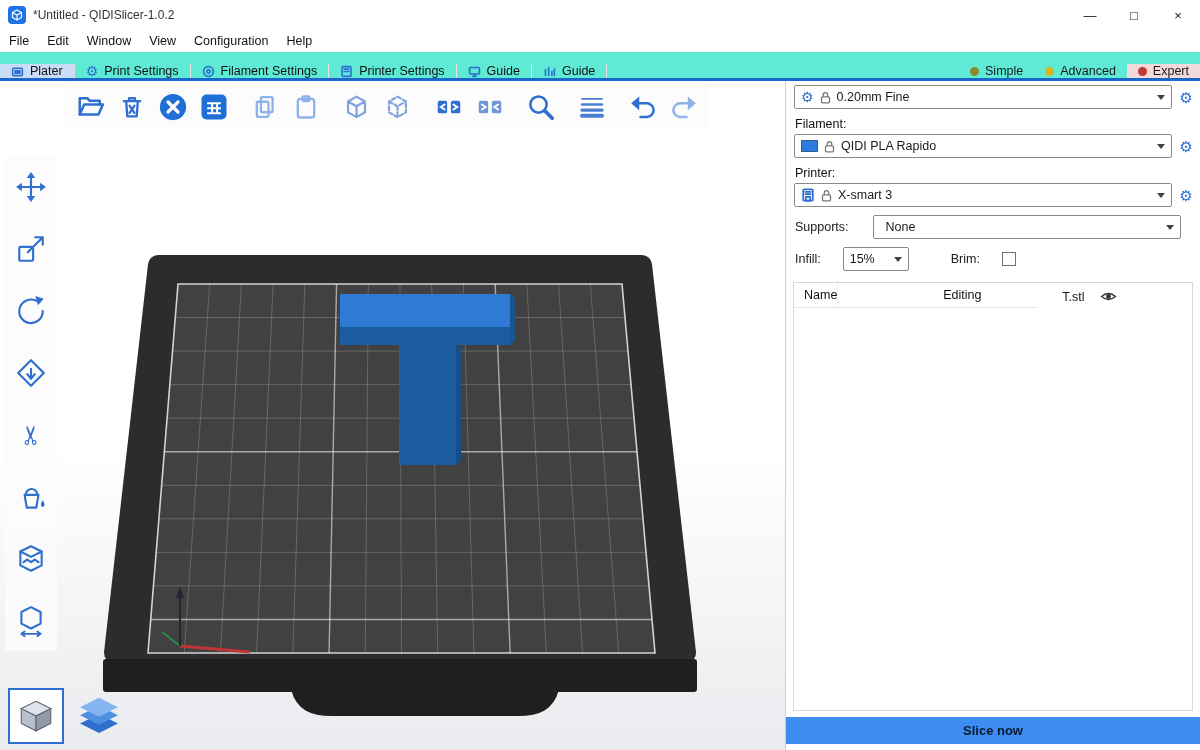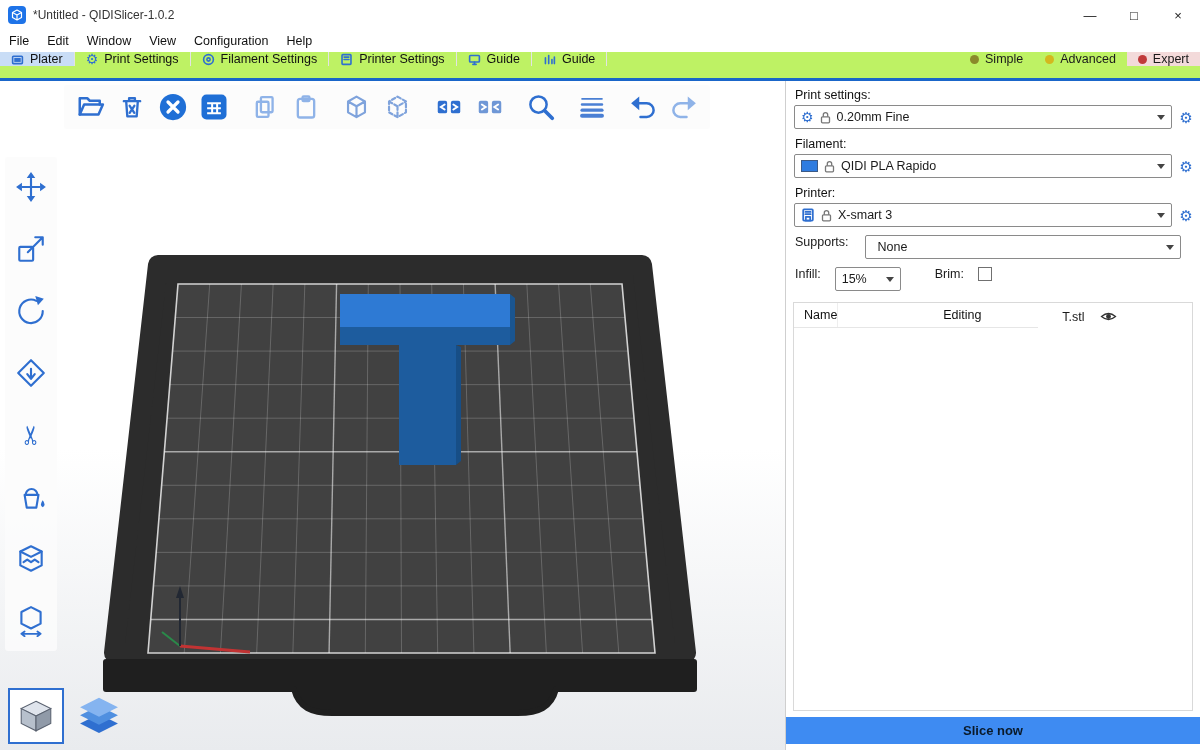--- a/index.html
+++ b/index.html
@@ -7,21 +7,21 @@
   
   .titlebar{height:30px;display:flex;align-items:center;background:#fff;padding-left:8px}
   .appicon{width:18px;height:18px;border-radius:4px;background:#1e73e8;display:flex;align-items:center;justify-content:center;margin-right:7px;flex:0 0 auto}
   .title-text{font-size:12px;color:#333}
   .wincontrols{margin-left:auto;display:flex;height:30px}
   .winbtn{width:44px;height:30px;display:flex;align-items:center;justify-content:center;font-size:13px;color:#222}
   
   .menubar{height:22px;display:flex;align-items:center;background:#fff}
   .menuitem{font-size:12.5px;padding:2px 9px;color:#111}
   
-  .tabbar{height:26px;display:flex;align-items:flex-start;background:#bef264}
+  .tabbar{height:26px;display:flex;align-items:flex-end;background:#5eead4}
   .tab{display:flex;align-items:center;gap:6px;padding:0 11px;font-size:12.5px;border-right:1px solid #e3e3e3;color:#111}
   .tab.selected{background:#c9ddf6}
   .modes{margin-left:auto;display:flex;align-items:stretch}
   .mode{display:flex;align-items:center;gap:6px;padding:0 11px;font-size:12.5px}
   .mode.selected{background:#f3dada}
   .dot{width:9px;height:9px;border-radius:50%;display:inline-block}
   .accentline{height:3px;background:#1a66c9}
   
   .main{display:flex;height:669px}
   .viewport{position:relative;width:785px;height:669px;background:linear-gradient(#ffffff 55%,#e9ebee);overflow:hidden}
@@ -44,21 +44,21 @@
   
   .sidebar{width:415px;height:669px;border-left:1px solid #cfcfcf;background:#fff;display:flex;flex-direction:column;padding-top:4px}
   .sb-label{font-size:12.5px;margin:3px 0 3px 9px;color:#111}
   .combo-row{display:flex;align-items:center;gap:5px;margin:0 5px 5px 8px}
   .combo{flex:1;height:24px;border:1px solid #8a8a8a;border-radius:2px;background:#fff;display:flex;align-items:center;gap:6px;padding:0 6px;font-size:12.5px;min-width:0}
   .combo .val{white-space:nowrap;overflow:hidden;flex:1}
   .chev{width:0;height:0;border-left:4px solid transparent;border-right:4px solid transparent;border-top:5px solid #444;margin-left:auto;flex:0 0 auto}
   .gearbtn{width:18px;font-size:15px;color:#2f6fd0;text-align:center;line-height:1}
   .combo-gear{font-size:14px;color:#2f6fd0;line-height:1}
   .swatch{width:17px;height:12px;border:1px solid #3c5a86;flex:0 0 auto}
-  .inline-row{display:flex;margin:3px 5px 5px 9px;font-size:12.5px;gap:14px}
+  .inline-row{display:flex;align-items:center;margin:3px 5px 5px 9px;font-size:12.5px;gap:22px}
   .combo.small{flex:0 0 66px}
   .combo.supports{margin-left:2px}
   .checkbox{width:14px;height:14px;border:1px solid #707070;background:#fff;display:inline-block}
   .objlist{margin:6px 7px 0 7px;border:1px solid #d9d9d9;flex:1;display:flex;flex-direction:row;font-size:12.5px;overflow:hidden}
   .objhead{display:flex;height:25px;align-items:center;border-bottom:1px solid #e6e6e6;color:#111}
   .col-name{flex:1;padding-left:10px;border-right:1px solid #eee;align-self:stretch;display:flex;align-items:center}
   .col-eye{width:48px;display:flex;align-items:center;justify-content:center}
   .col-edit{width:152px;display:flex;align-items:center;justify-content:center}
   .objrow{display:flex;height:27px;align-items:center}
   .objrow .col-name{border-right:none;padding-left:24px}
@@ -356,21 +356,20 @@
         <svg width="50" height="46" viewBox="0 0 36 34">
           <polygon points="18,14 32,21 18,28 4,21" fill="#2f6fd0"></polygon>
           <polygon points="18,8 32,15 18,22 4,15" fill="#4f8fe0"></polygon>
           <polygon points="18,2 32,9 18,16 4,9" fill="#85b4f0"></polygon>
         </svg>
       </div>
     </div>
   </div>
 
   <div class="sidebar">
-    <div class="sb-label">Print settings:</div>
     <div class="combo-row">
       <div class="combo">
         <span class="combo-gear">⚙</span>
         <svg width="11" height="13" viewBox="0 0 11 13" fill="none" stroke="#777" stroke-width="1.3">
             <rect x="1.5" y="5.8" width="8" height="6" rx="1"></rect>
             <path d="M3.3 5.8 V3.8 a2.2 2.2 0 0 1 4.4 0 V5.8"></path>
           </svg>
         <span class="val">0.20mm Fine</span>
         <span class="chev"></span>
       </div>

